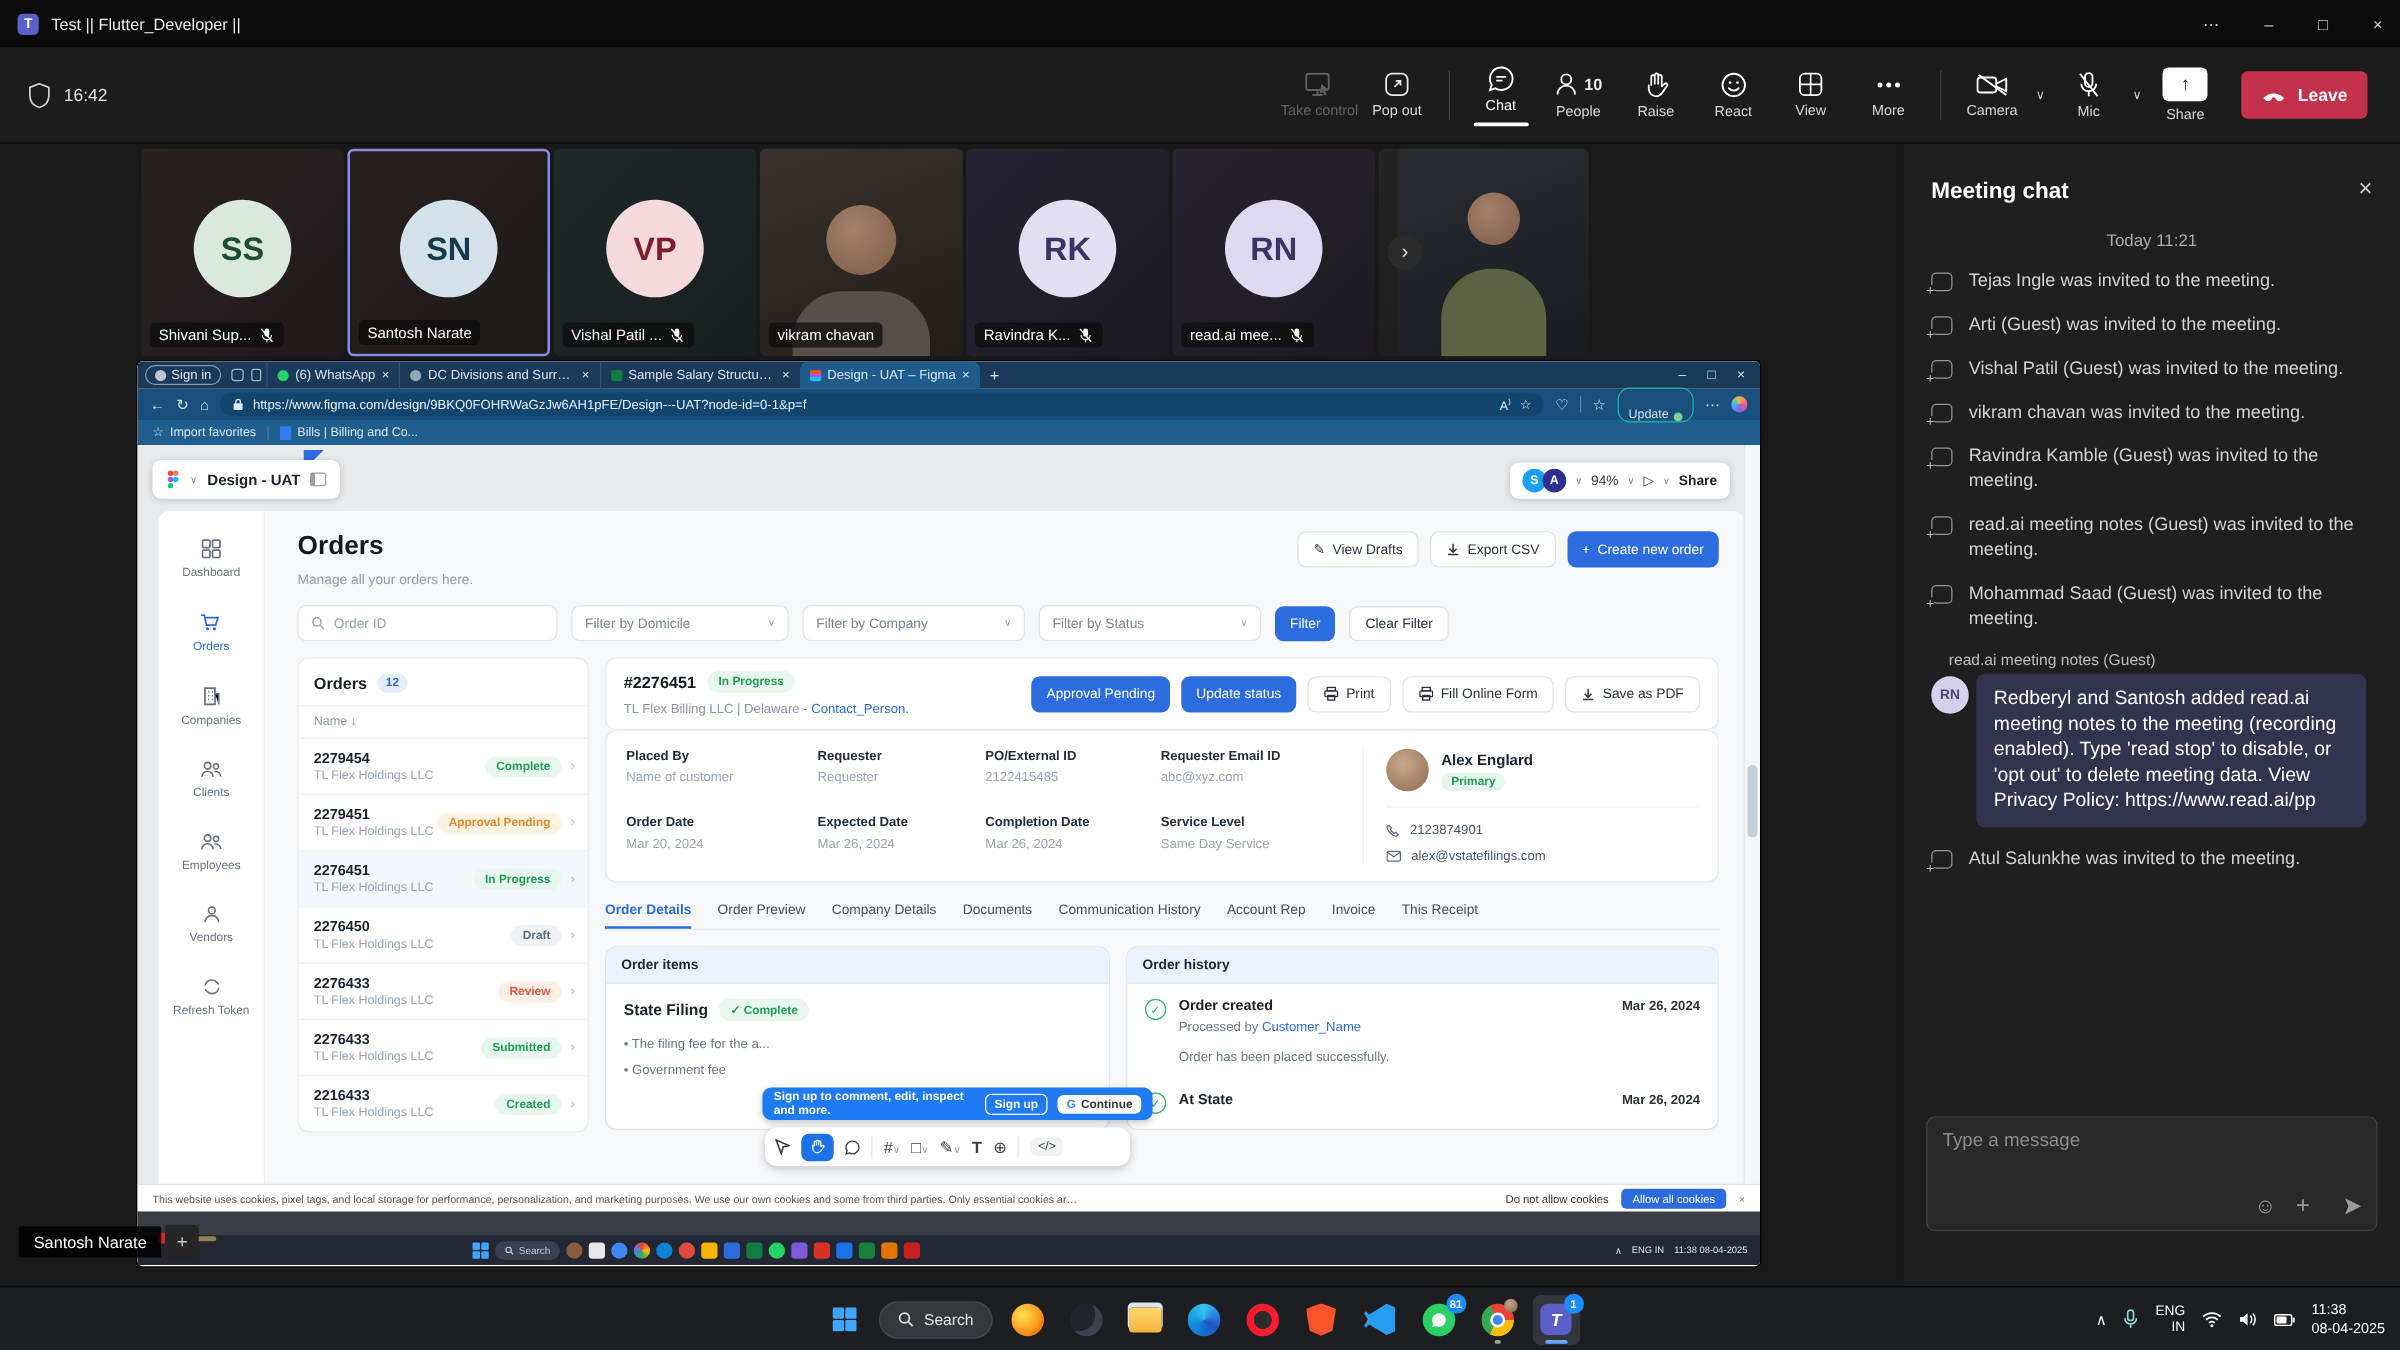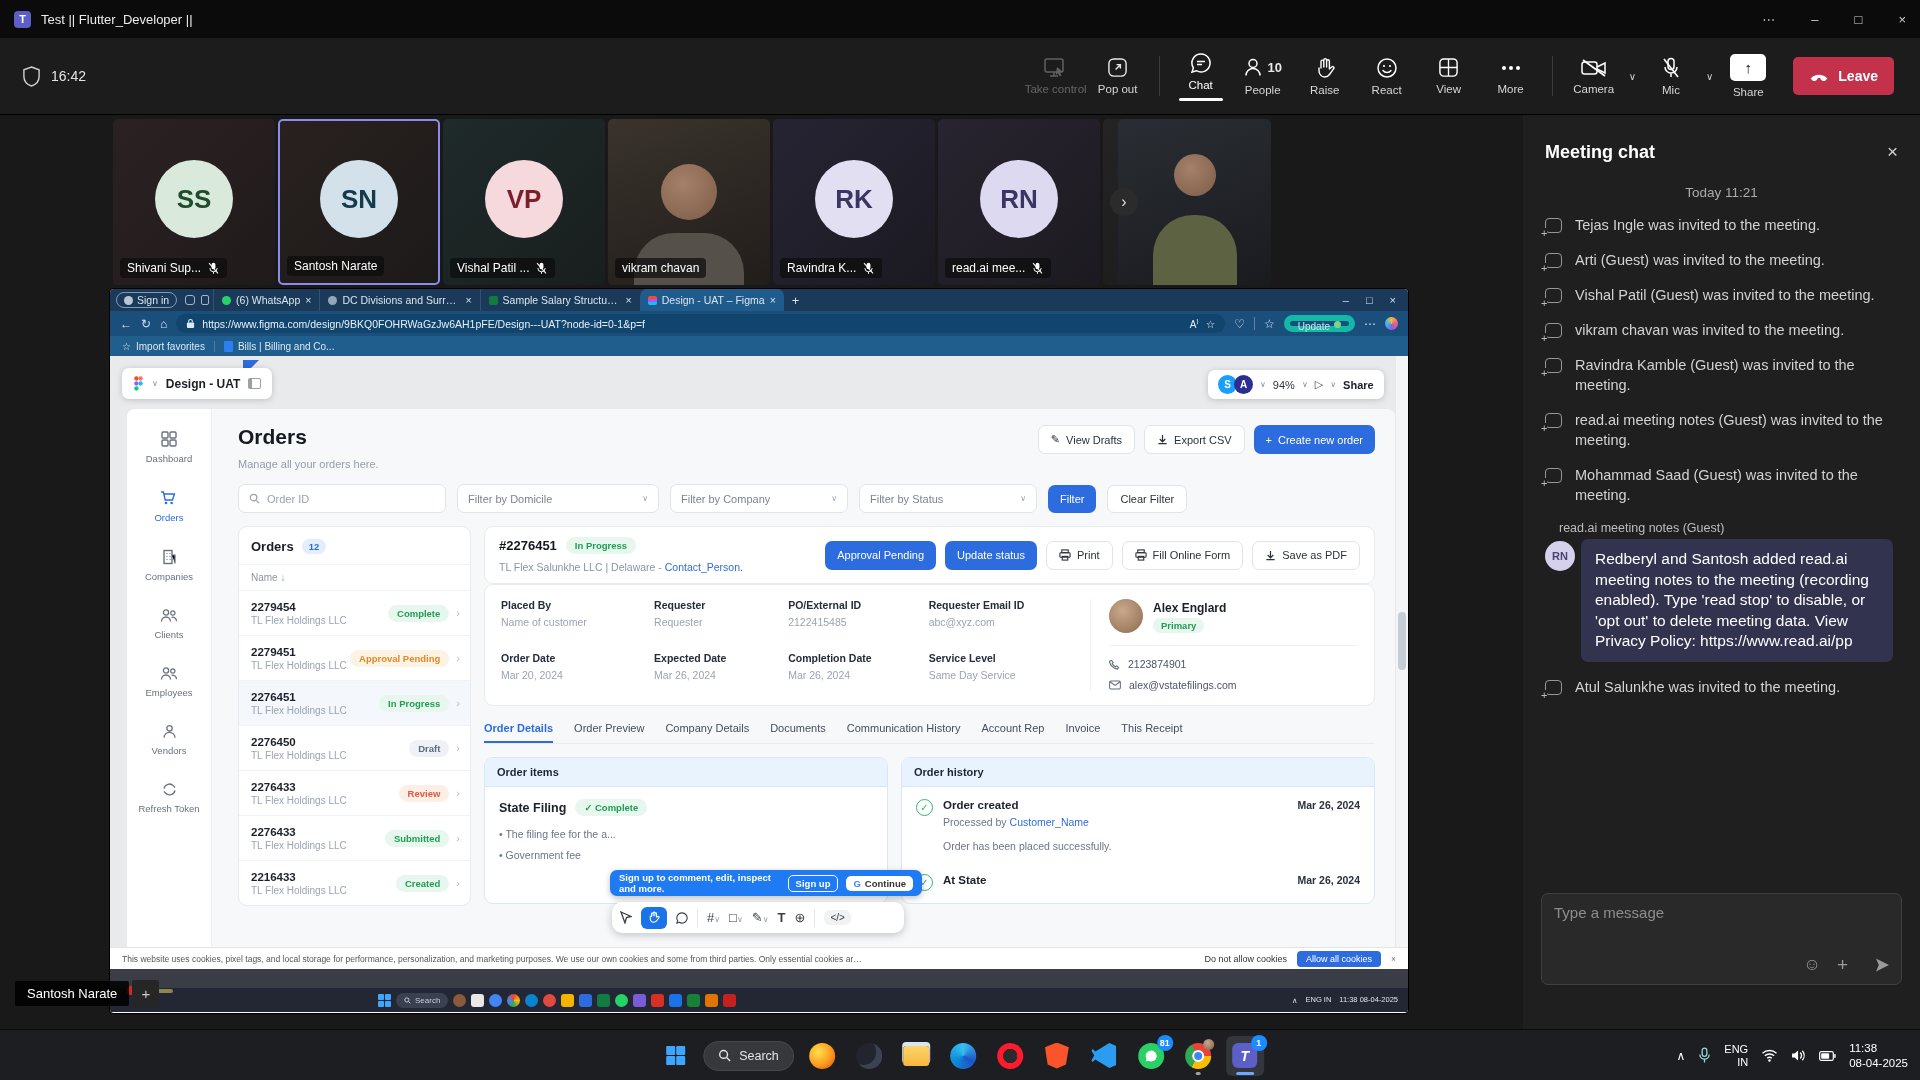--- a/index.html
+++ b/index.html
@@ -43,21 +43,21 @@
 
 
 .btabs{height:22px;background:#1b3a59;display:flex;align-items:center;padding:0 6px;font-size:10.5px;color:#d7e4f0}
 .signin{display:flex;align-items:center;gap:4px;border:1px solid #7d9cb8;border-radius:10px;height:16px;padding:0 7px;margin-right:8px}
 .btab{display:flex;align-items:center;gap:5px;height:22px;padding:0 8px;max-width:168px;border-left:1px solid #2e5375;cursor:pointer;white-space:nowrap}
 .btab .t{overflow:hidden;text-overflow:ellipsis;max-width:118px}
 .btab.act{background:#1f5c8c;border-radius:7px 7px 0 0;border-left:none}
 .fav{width:9px;height:9px;border-radius:2px;flex:0 0 auto}
 .bnav{height:25px;background:#1a4f7c;display:flex;align-items:center;padding:0 10px;gap:9px;color:#cfe0ee;font-size:12px}
 .urlpill{flex:1;height:19px;background:#11456e;border-radius:10px;display:flex;align-items:center;gap:7px;padding:0 10px;font-size:10.5px;color:#e6f0f8}
-.updatepill{border:6px solid #14b8a6;border-radius:10px;height:17px;padding:0 8px;font-size:10px;display:flex;align-items:flex-start;gap:4px}
+.updatepill{border:1px solid #14b8a6;border-radius:10px;height:28px;padding:0 8px;font-size:10px;display:flex;align-items:flex-end;gap:4px}
 .copilot{width:13px;height:13px;border-radius:50%;background:conic-gradient(#f6b73c,#ef5b8a,#8a62e3,#37b9f1,#f6b73c)}
 .bfav{height:20px;background:#205e8d;display:flex;align-items:center;padding:0 12px;gap:9px;font-size:10px;color:#dbe8f3}
 .docicon{width:9px;height:11px;background:#2d7ff0;border-radius:1px}
 
 
 .figpage{position:relative;width:1298px;height:613px;background:#e9eaec;overflow:hidden;font-size:11px;color:#202631}
 .floatbar{position:absolute;background:#fff;border-radius:7px;box-shadow:0 1px 6px rgba(0,0,0,.18);display:flex;align-items:center;z-index:5}
 .vslogo{position:absolute;left:131px;top:2px;z-index:4}
 .appframe{position:absolute;left:17px;top:53px;right:13px;bottom:0;display:flex;background:#f7f8fa;border-radius:8px 8px 0 0;overflow:hidden;z-index:1}
 .sbar{width:85px;background:#fff;border-right:1px solid #eceff3;display:flex;flex-direction:column;align-items:center;padding-top:22px;gap:26px}
@@ -514,21 +514,21 @@
           </div>
 
           <div style="display:flex;gap:11px;margin-top:14px;align-items:center">
             <div class="inp" style="width:208px">
               <svg width="11" height="11" viewBox="0 0 12 12">
                   <circle cx="5" cy="5" r="3.6" fill="none" stroke="#98a2b0" stroke-width="1.3"></circle>
                   <line x1="8" y1="8" x2="11" y2="11" stroke="#98a2b0" stroke-width="1.3"></line>
                 </svg>
               <span>Order ID</span>
             </div>
-            <div class="inp" style="width:202px;justify-content:space-between;color:#7a8494">
+            <div class="inp" style="width:174px;justify-content:space-between;color:#7a8494">
                 <span>Filter by Domicile</span>
                 <span style="font-size:8px;color:#9aa4b2">∨</span>
               </div>
             <div class="inp" style="width:178px;justify-content:space-between;color:#7a8494">
                 <span>Filter by Company</span>
                 <span style="font-size:8px;color:#9aa4b2">∨</span>
               </div>
             <div class="inp" style="width:178px;justify-content:space-between;color:#7a8494">
                 <span>Filter by Status</span>
                 <span style="font-size:8px;color:#9aa4b2">∨</span>
@@ -610,21 +610,21 @@
 
             <div style="flex:1;min-width:0">
 
               <div class="card" style="padding:10px 14px;display:flex;align-items:center">
                 <div>
                   <div style="display:flex;align-items:center;gap:9px">
                     <b style="font-size:13px;color:#141a22">#2276451</b>
                     <span class="badge bg-g">In Progress</span>
                   </div>
                   <div style="font-size:10.5px;color:#8a94a6;margin-top:7px">
-                    <span>TL Flex Salunkhe LLC | Delaware - </span><span style="color:#2d6cdf">Contact_Person.</span>
+                    <span>TL Flex Billing LLC | Delaware - </span><span style="color:#2d6cdf">Contact_Person.</span>
                   </div>
                 </div>
                 <div style="margin-left:auto;display:flex;gap:9px">
                   <button class="btnb">
                       <span>Approval Pending</span>
                     </button>
                   <button class="btnb">
                       <span>Update status</span>
                     </button>
                   <button class="btnw">

